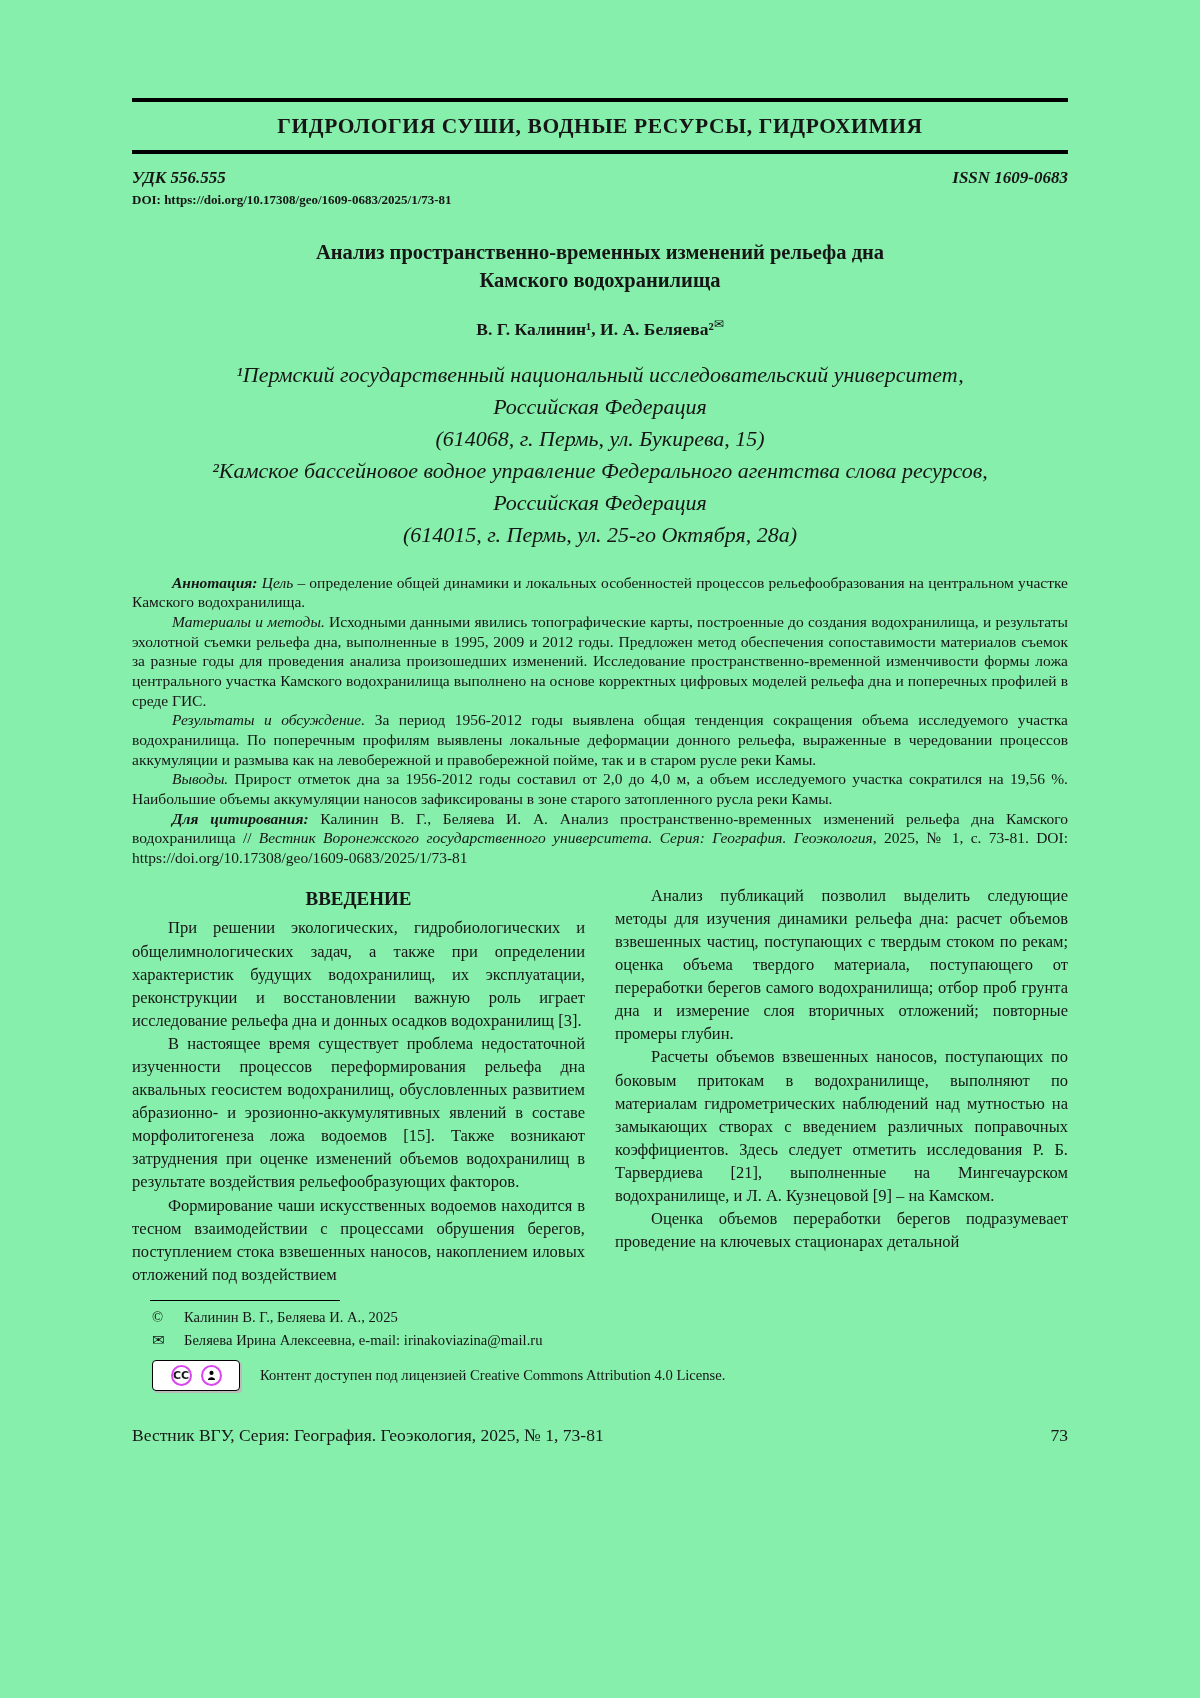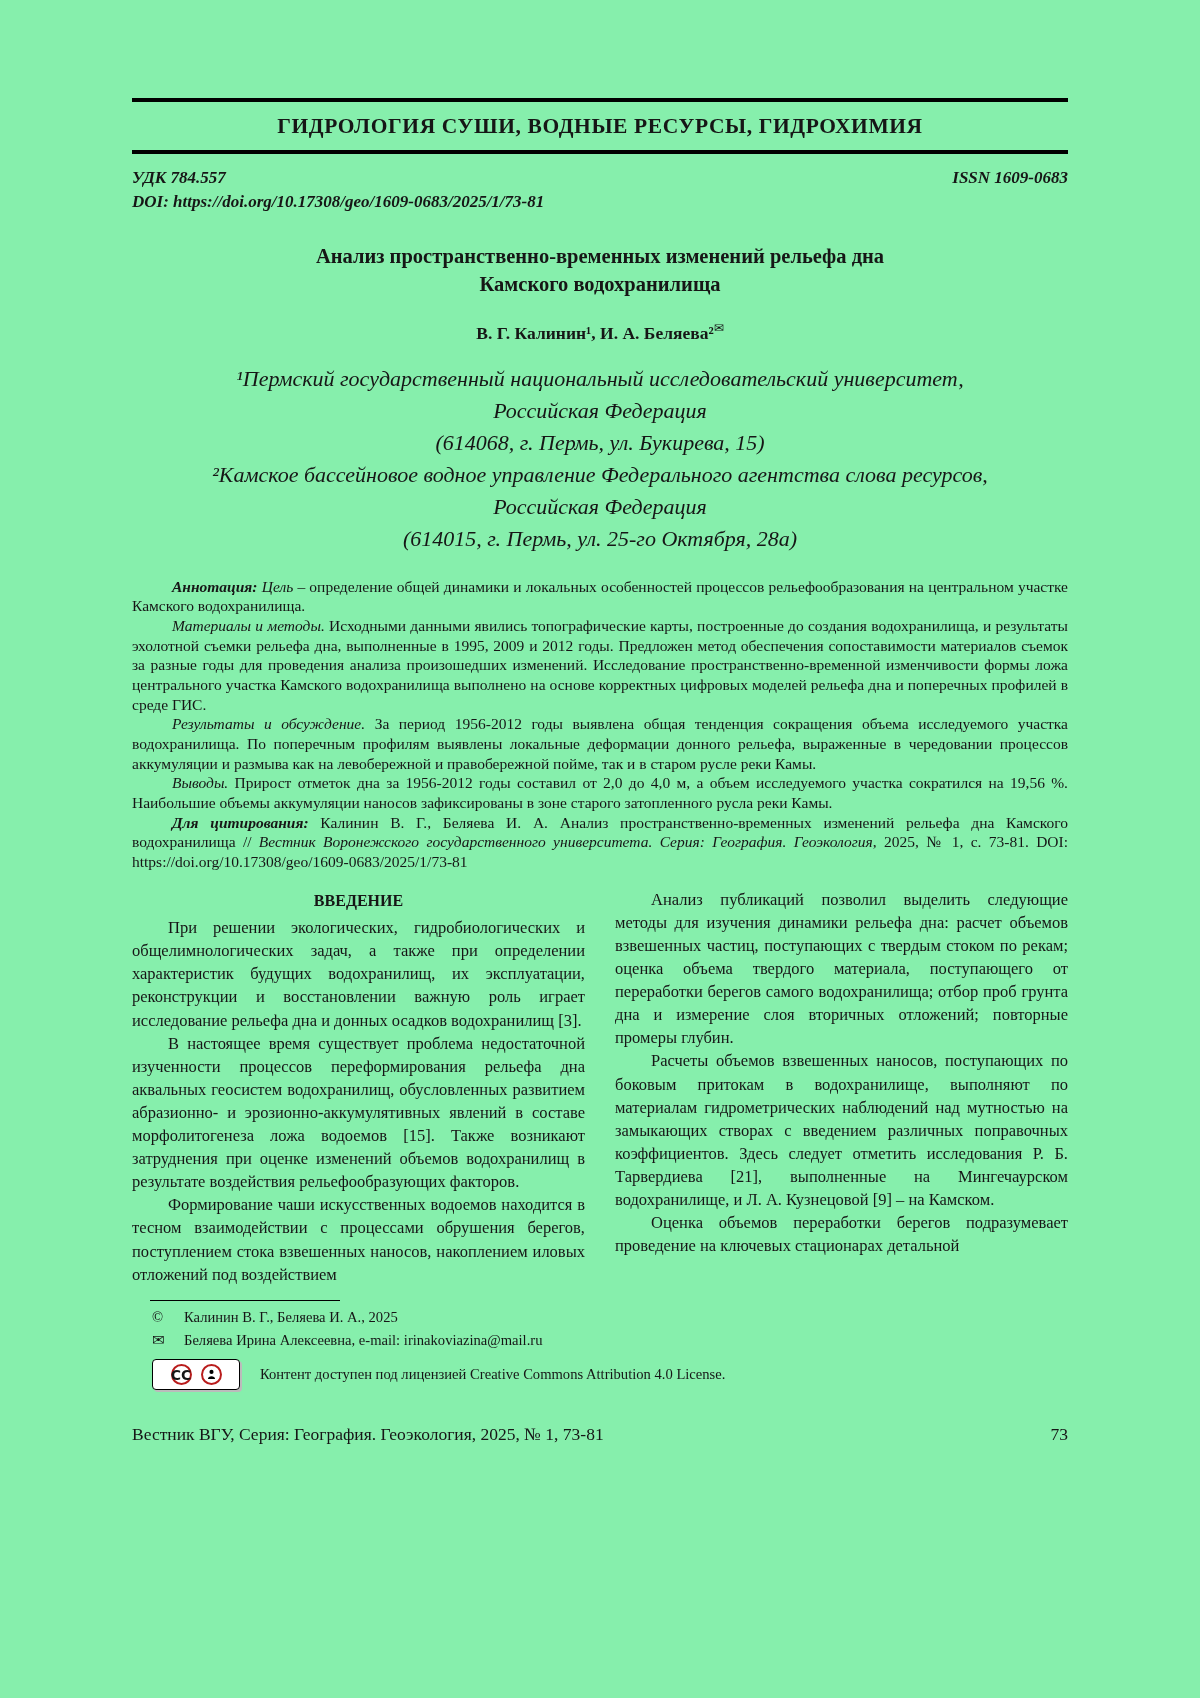--- a/index.html
+++ b/index.html
@@ -5,56 +5,56 @@
   html,body{margin:0;padding:0;background:#ffffff;}
   .sheet{
     width:1200px;height:1698px;margin:0 auto;background:#86efac;
     font-family:"Liberation Serif","DejaVu Serif",serif;color:#161616;
     position:relative;overflow:hidden;box-sizing:border-box;
   }
   .content{padding:98px 132px 0 132px;}
   .rule{border-top:4px solid #000;height:0;}
   .section-banner{font-size:21.5px;font-weight:bold;text-align:center;letter-spacing:.6px;padding:12px 0 11px;}
   .meta-row{display:flex;justify-content:space-between;font-size:17px;font-weight:bold;font-style:italic;margin-top:14px;}
-  .doi{font-size:17px;font-weight:bold;font-style:italic;margin-top:4px;}
+  .doi{font-size:13px;font-weight:bold;margin-top:4px;}
   .title{font-size:20.5px;font-weight:bold;text-align:center;line-height:1.38;margin-top:30px;}
   .authors{font-size:17.5px;font-weight:bold;text-align:center;margin-top:22px;}
   .authors .env{font-size:12px;font-family:"DejaVu Sans",sans-serif;vertical-align:super;}
   .affil{font-size:22px;font-style:italic;text-align:center;line-height:1.45;margin-top:20px;}
   .abstract{margin-top:22px;font-size:15.5px;line-height:1.27;text-align:justify;}
   .abstract p{margin:0;text-indent:40px;}
   .b{font-weight:bold;}
   .i{font-style:italic;}
   .columns{display:flex;gap:30px;margin-top:16px;font-size:16.5px;line-height:1.4;text-align:justify;}
   .col{flex:1;min-width:0;}
-  .colhead{font-size:16px;font-weight:bold;text-align:center;margin:2px 0 4px 0;}
+  .colhead{font-size:19px;font-weight:bold;text-align:center;margin:2px 0 4px 0;}
   .bodyp{margin:0;text-indent:36px;}
   .bodyp.noindent{text-indent:0;}
   .footnote-rule{width:190px;border-top:1.3px solid #000;margin:14px 0 6px 18px;}
   .fnote{font-size:14.6px;margin-left:20px;line-height:1.5;}
   .fnote .copy-sym{display:inline-block;width:32px;}
   .fnote .env-f{display:inline-block;width:32px;font-family:"DejaVu Sans",sans-serif;font-size:15px;}
   .cc-row{display:flex;align-items:center;gap:20px;margin:8px 0 0 20px;}
   .cc-badge{width:88px;height:31px;border:1.5px solid #000;border-radius:4px;display:flex;align-items:center;justify-content:center;gap:9px;background:#fff;box-sizing:border-box;box-shadow:2px 2px 0 #bbb;}
-  .cc-circle{width:21px;height:21px;border:2px solid #b91c1c;border-radius:50%;display:flex;align-items:center;justify-content:center;font-size:14px;font-weight:bold;font-family:"DejaVu Sans",sans-serif;box-sizing:border-box;}
+  .cc-circle{width:21px;height:21px;border:2px solid #d946ef;border-radius:50%;display:flex;align-items:center;justify-content:center;font-size:11px;font-weight:bold;font-family:"DejaVu Sans",sans-serif;box-sizing:border-box;}
   .cc-license-text{font-size:14.6px;font-family:Liberation Serif, serif;}
   .journal-row{display:flex;justify-content:space-between;font-size:17.5px;margin-top:34px;}
 </style>
 </head>
 <body>
 
 <div class="sheet">
   <div class="content">
 
     <div class="rule"></div>
     <div class="section-banner">ГИДРОЛОГИЯ СУШИ, ВОДНЫЕ РЕСУРСЫ, ГИДРОХИМИЯ</div>
     <div class="rule"></div>
 
     <div class="meta-row">
-      <span>УДК 784.557</span>
+      <span>УДК 556.555</span>
       <span>ISSN 1609-0683</span>
     </div>
     <div class="doi">DOI: https://doi.org/10.17308/geo/1609-0683/2025/1/73-81</div>
 
     <div class="title">
       <div>Анализ пространственно-временных изменений рельефа дна</div>
       <div>Камского водохранилища</div>
     </div>
 
     <div class="authors"><span>В. Г. Калинин¹, И. А. Беляева²</span><span class="env">✉</span></div>

